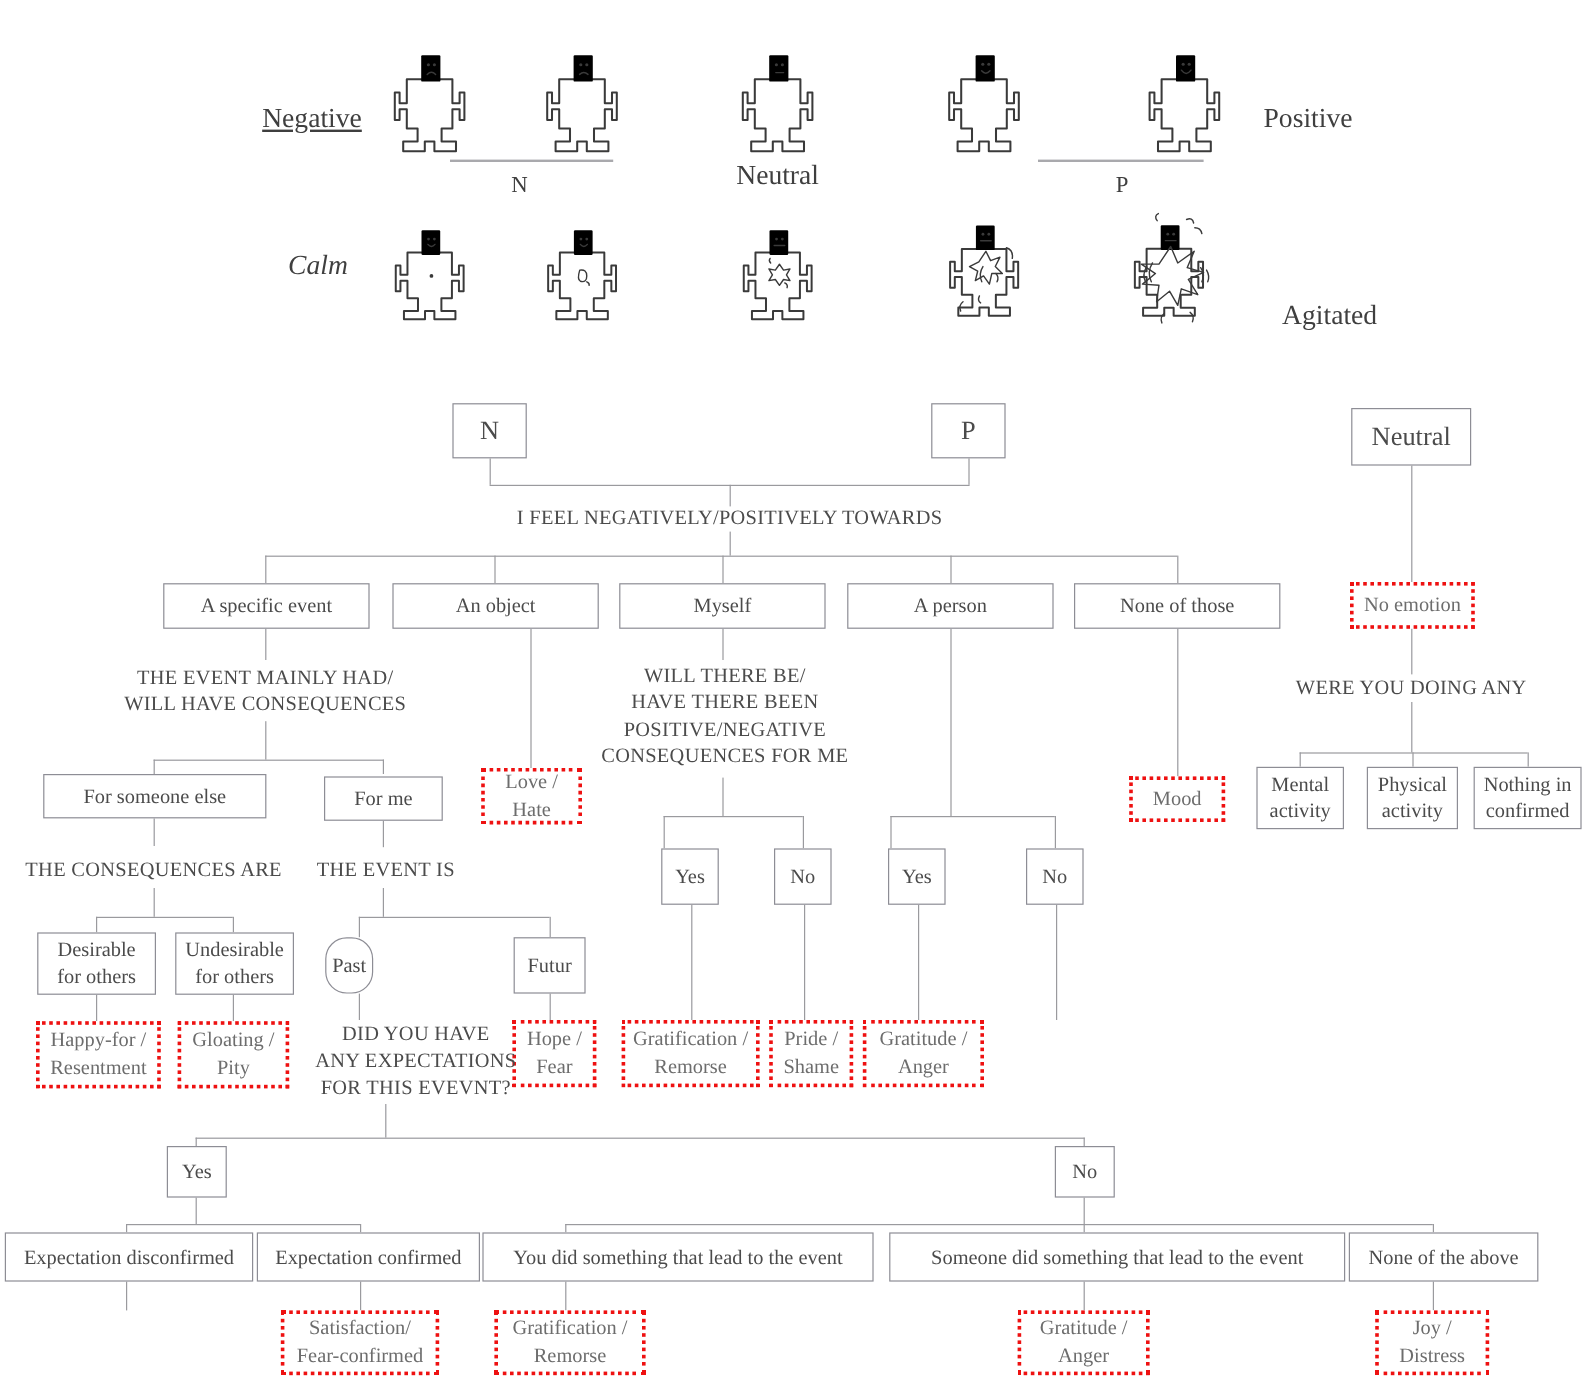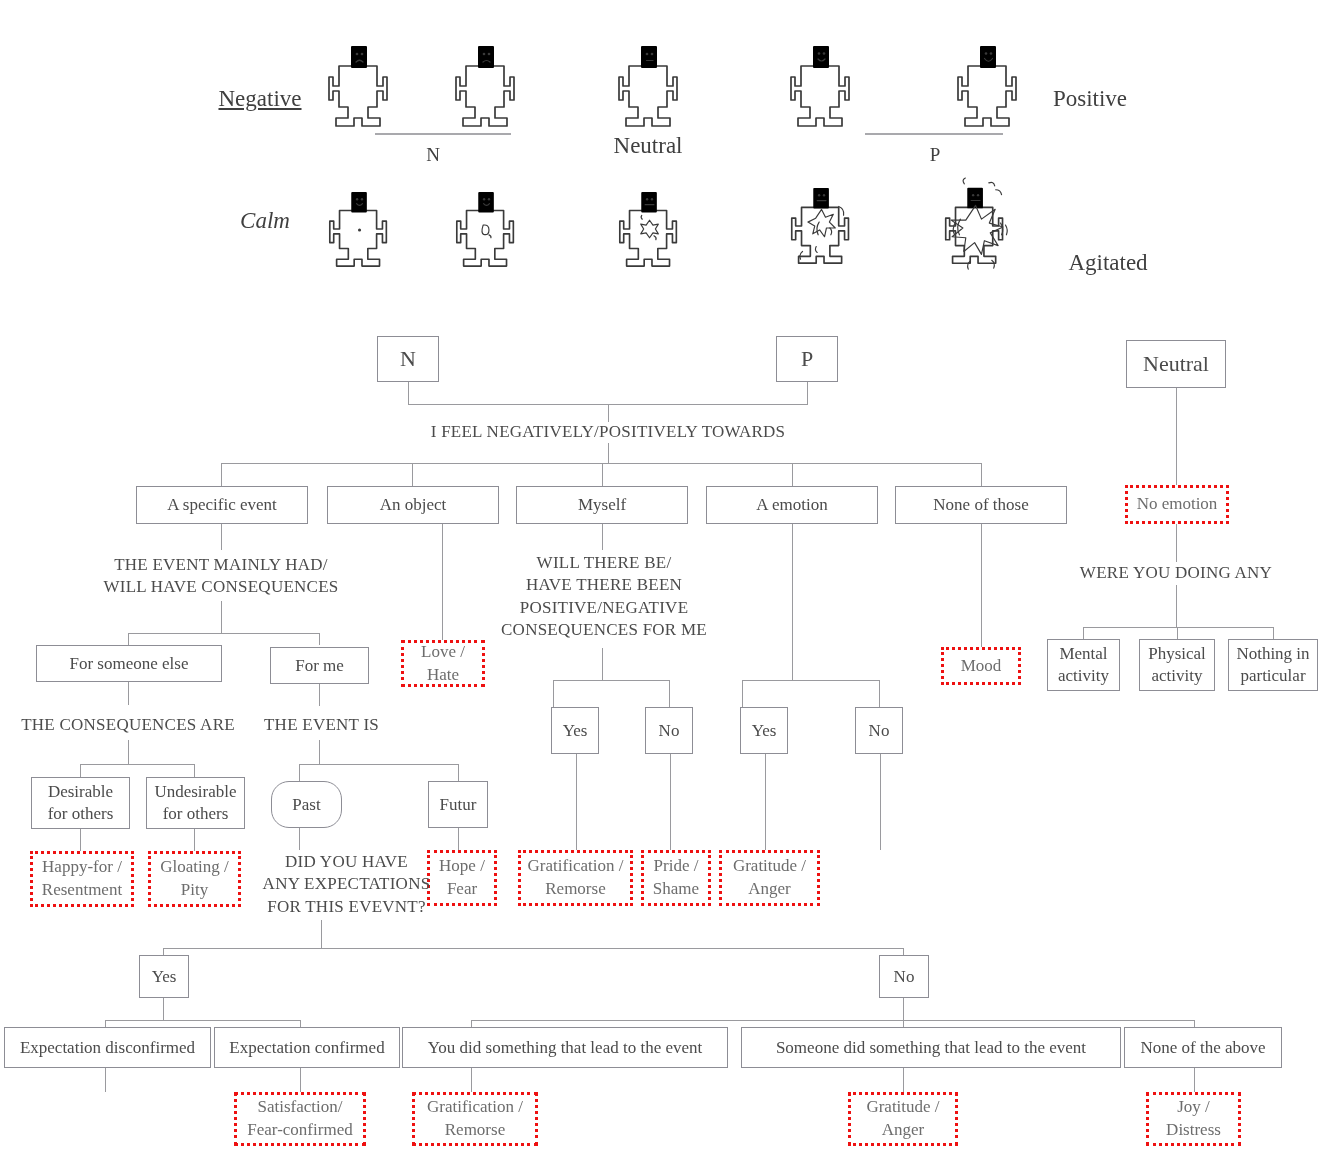--- a/index.html
+++ b/index.html
@@ -232,21 +232,21 @@
 
   <div class="abs ln lnv" style="left:221px;top:463px;height:23px;"></div>
   <div class="abs ln lnv" style="left:412px;top:463px;height:23px;"></div>
   <div class="abs ln lnv" style="left:602px;top:463px;height:23px;"></div>
   <div class="abs ln lnv" style="left:792px;top:463px;height:23px;"></div>
   <div class="abs ln lnv" style="left:981px;top:463px;height:23px;"></div>
 
   <div class="abs node" style="left: 136px; top: 486px; width: 172px; height: 38px; white-space: pre-line;">A specific event</div>
   <div class="abs node" style="left: 327px; top: 486px; width: 172px; height: 38px; white-space: pre-line;">An object</div>
   <div class="abs node" style="left: 516px; top: 486px; width: 172px; height: 38px; white-space: pre-line;">Myself</div>
-  <div class="abs node" style="left: 706px; top: 486px; width: 172px; height: 38px; white-space: pre-line;">A emotion</div>
+  <div class="abs node" style="left: 706px; top: 486px; width: 172px; height: 38px; white-space: pre-line;">A person</div>
   <div class="abs node" style="left: 895px; top: 486px; width: 172px; height: 38px; white-space: pre-line;">None of those</div>
 
   <div class="abs ln lnv" style="left:221px;top:524px;height:26px;"></div>
   <div class="abs qlabel" style="left: 71px; top: 554px; width: 300px; white-space: pre-line;">THE EVENT MAINLY HAD/
 WILL HAVE CONSEQUENCES</div>
   <div class="abs ln lnv" style="left:221px;top:601px;height:32px;"></div>
   <div class="abs ln lnh" style="left:128px;top:633px;width:192px;"></div>
   <div class="abs ln lnv" style="left:128px;top:633px;height:12px;"></div>
   <div class="abs ln lnv" style="left:319px;top:633px;height:12px;"></div>
 
@@ -277,21 +277,21 @@
   <div class="abs leaf" style="left: 148px; top: 851px; width: 93px; height: 56px; white-space: pre-line;">Gloating /
 Pity</div>
 
   <div class="abs ln lnv" style="left:319px;top:684px;height:22px;"></div>
   <div class="abs qlabel" style="left: 249px; top: 714px; width: 145px; white-space: pre-line;">THE EVENT IS</div>
   <div class="abs ln lnv" style="left:319px;top:740px;height:24px;"></div>
   <div class="abs ln lnh" style="left:299px;top:764px;width:159px;"></div>
   <div class="abs ln lnv" style="left:299px;top:764px;height:17px;"></div>
   <div class="abs ln lnv" style="left:458px;top:764px;height:17px;"></div>
 
-  <div class="abs node" style="left: 271px; top: 781px; width: 71px; height: 47px; white-space: pre-line; border-radius: 18px;">Past</div>
+  <div class="abs node" style="left: 271px; top: 781px; width: 40px; height: 47px; white-space: pre-line; border-radius: 18px;">Past</div>
   <div class="abs node" style="left: 428px; top: 781px; width: 60px; height: 47px; white-space: pre-line;">Futur</div>
 
   <div class="abs ln lnv" style="left:458px;top:828px;height:22px;"></div>
   <div class="abs leaf" style="left: 427px; top: 850px; width: 70px; height: 56px; white-space: pre-line;">Hope /
 Fear</div>
 
   <div class="abs ln lnv" style="left:299px;top:828px;height:22px;"></div>
   <div class="abs qlabel" style="left: 239px; top: 851px; width: 215px; white-space: pre-line; text-align: center;">DID YOU HAVE
 ANY EXPECTATIONS
 FOR THIS EVEVNT?</div>
@@ -343,21 +343,21 @@
   <div class="abs ln lnh" style="left:1083px;top:627px;width:190px;"></div>
   <div class="abs ln lnv" style="left:1083px;top:627px;height:12px;"></div>
   <div class="abs ln lnv" style="left:1177px;top:627px;height:12px;"></div>
   <div class="abs ln lnv" style="left:1273px;top:627px;height:12px;"></div>
 
   <div class="abs node" style="left: 1047px; top: 639px; width: 73px; height: 52px; white-space: pre-line;"><span style="white-space:pre-line;">Mental
 activity</span></div>
   <div class="abs node" style="left: 1139px; top: 639px; width: 76px; height: 52px; white-space: pre-line;"><span style="white-space:pre-line;">Physical
 activity</span></div>
   <div class="abs node" style="left: 1228px; top: 639px; width: 90px; height: 52px; white-space: pre-line;"><span style="white-space:pre-line;">Nothing in
-particular</span></div>
+confirmed</span></div>
 
   <div class="abs ln lnh" style="left:163px;top:948px;width:741px;"></div>
   <div class="abs ln lnv" style="left:163px;top:948px;height:7px;"></div>
   <div class="abs ln lnv" style="left:903px;top:948px;height:7px;"></div>
 
   <div class="abs node" style="left: 139px; top: 955px; width: 50px; height: 43px; white-space: pre-line;">Yes</div>
   <div class="abs node" style="left: 879px; top: 955px; width: 50px; height: 43px; white-space: pre-line;">No</div>
 
   <div class="abs ln lnv" style="left:163px;top:998px;height:22px;"></div>
   <div class="abs ln lnh" style="left:105px;top:1020px;width:195px;"></div>

